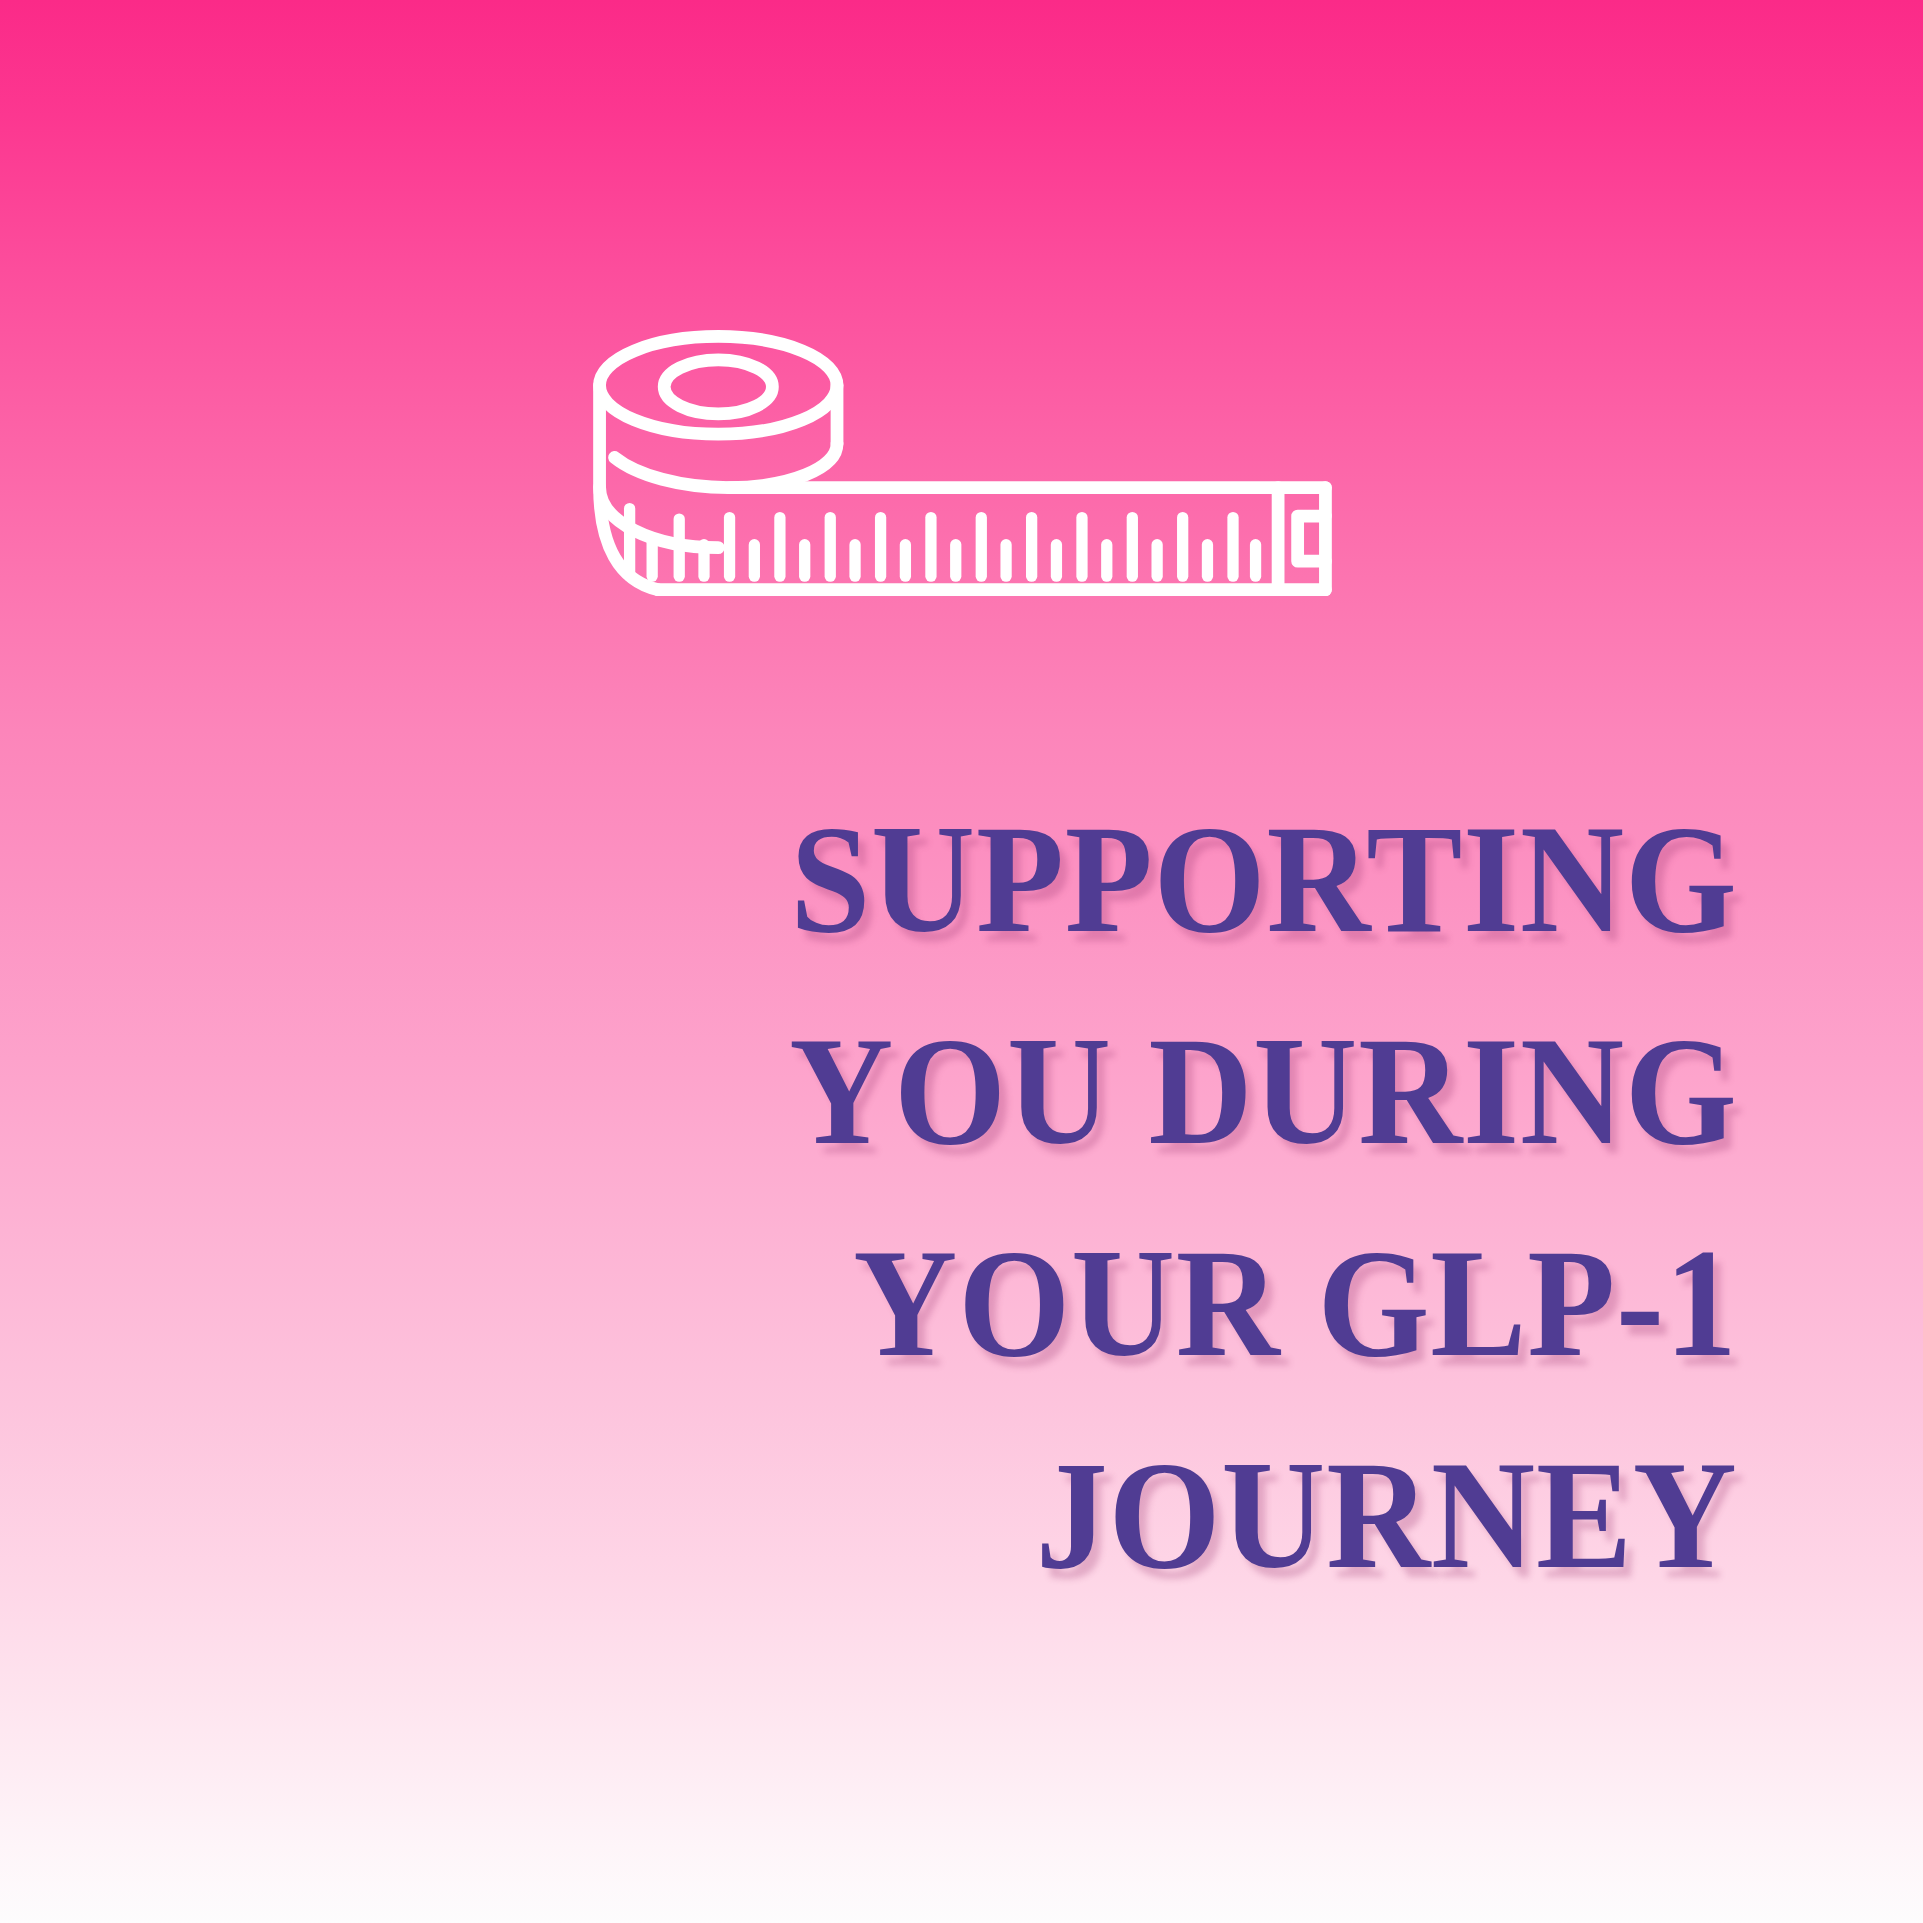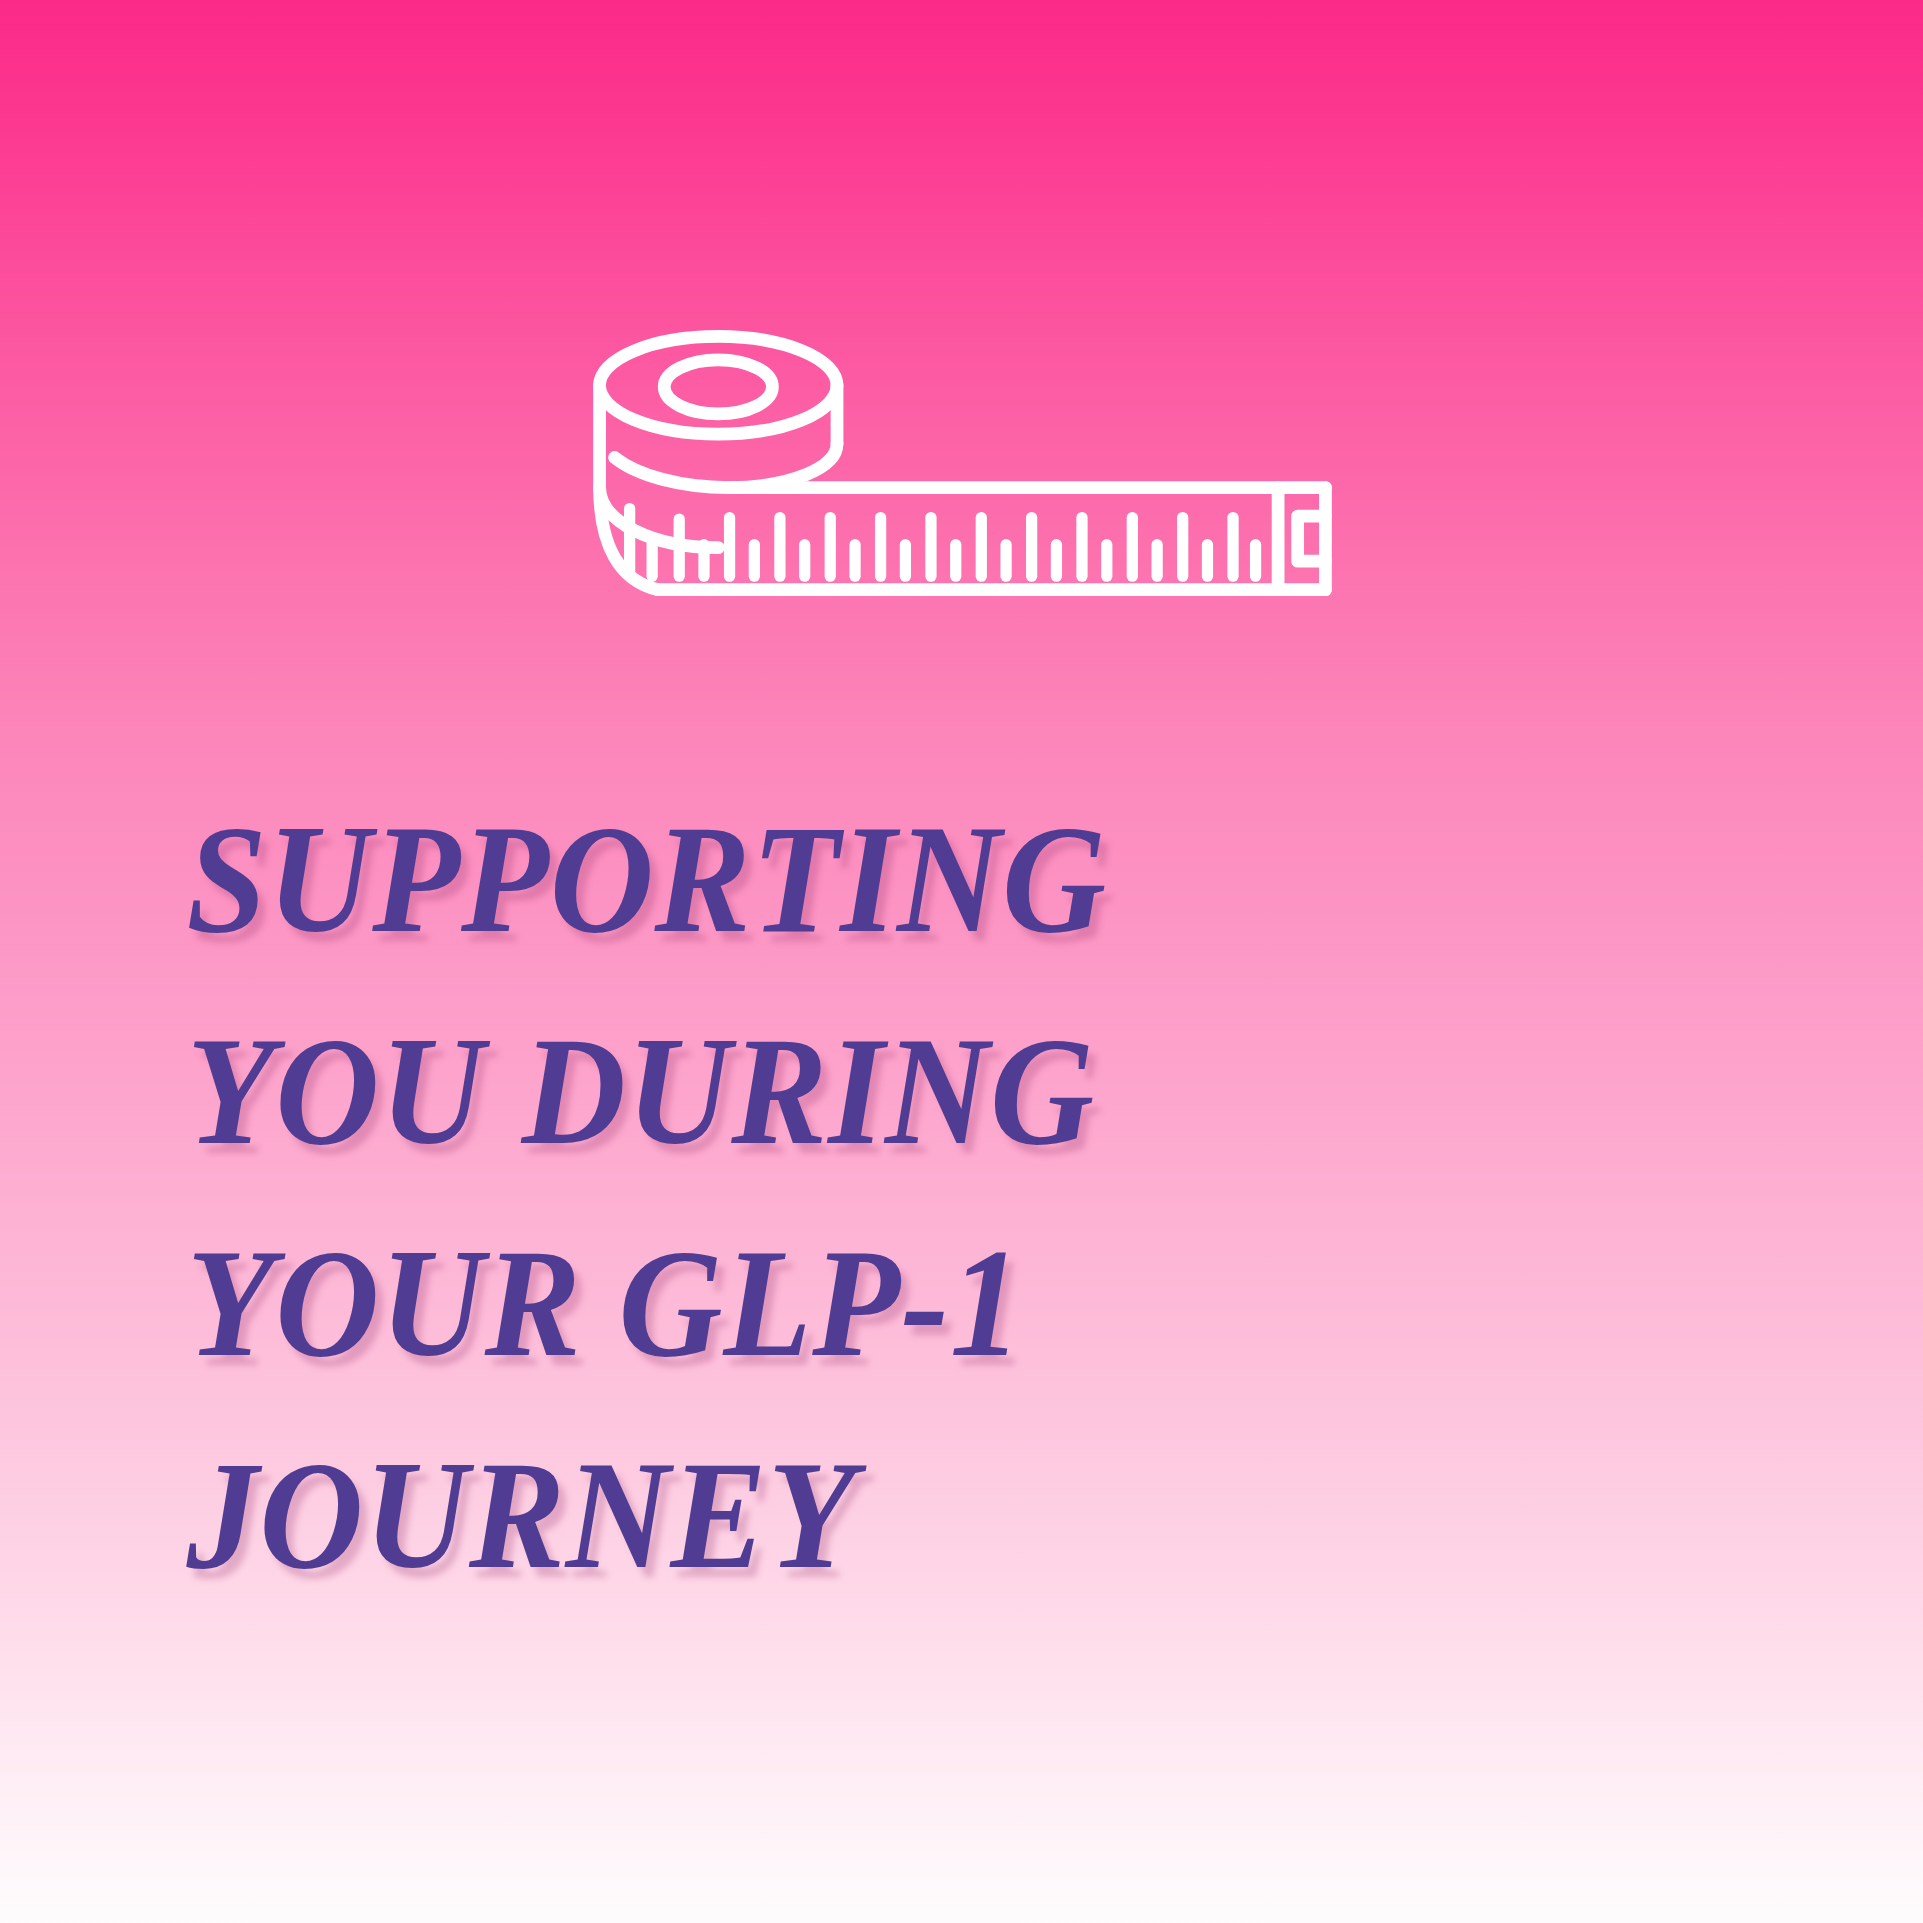--- a/index.html
+++ b/index.html
@@ -58,22 +58,21 @@
   }
 
   
   #headline {
     position: absolute;
     left: 0;
     right: 0;
     top: 773px;
     padding: 0 128px;
     box-sizing: border-box;
-    text-align: left;
-    font-style: italic;
+    text-align: right;
   }
 
   .hl-line {
     display: block;
     color: #503c93;
     font-family: "Liberation Serif", "DejaVu Serif", serif;
     font-weight: bold;
     font-size: 155px;
     line-height: 212px;
     letter-spacing: 0.8px;

